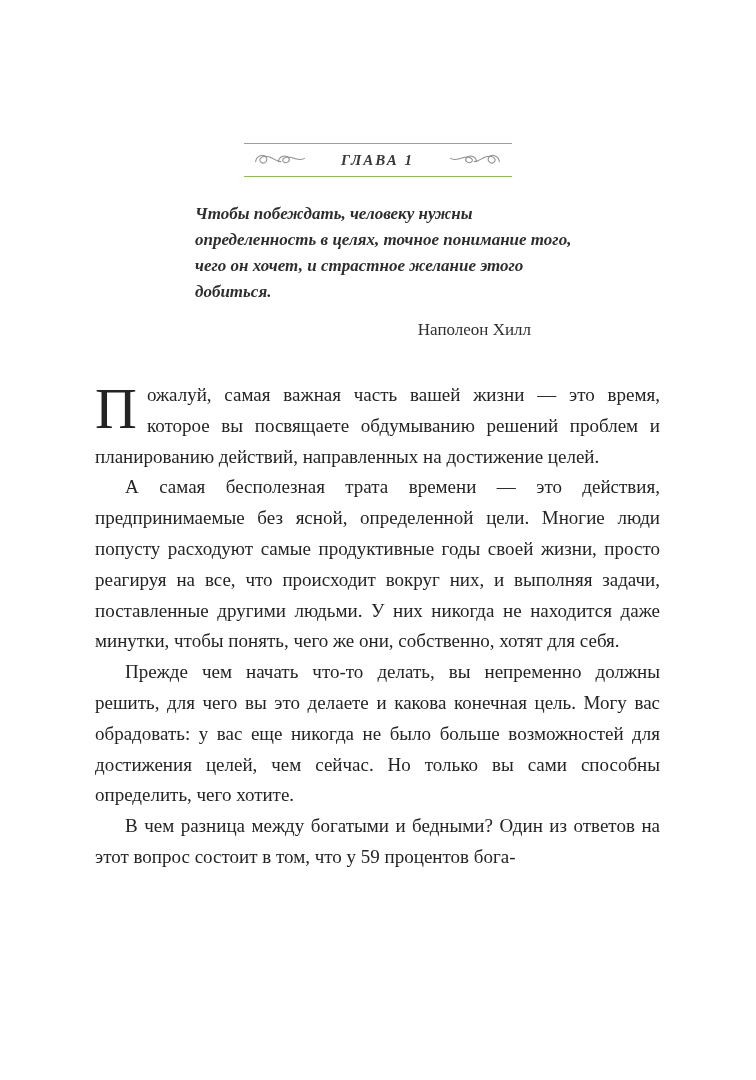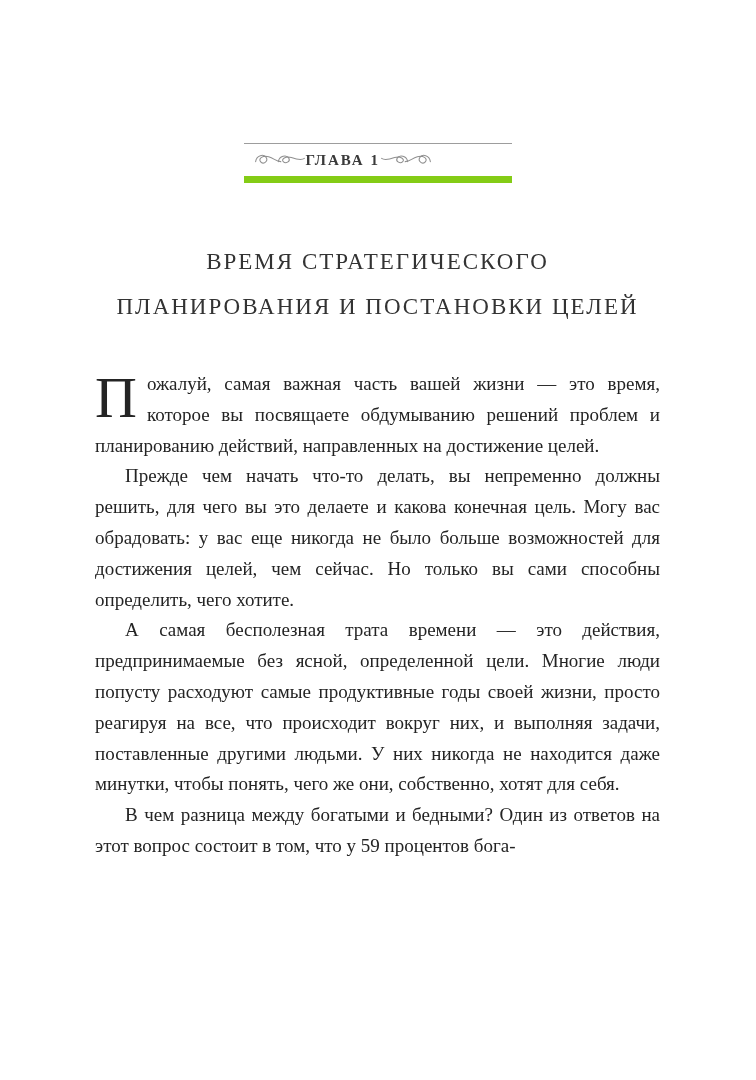--- a/index.html
+++ b/index.html
@@ -18,24 +18,26 @@
     overflow: hidden;
     font-family: "Liberation Serif", "DejaVu Serif", serif;
     color: #2b2b2b;
   }
 
   
   .chapter-banner {
     width: 268px;
     margin: 0 auto;
     border-top: 1px solid #9d9d9d;
-    border-bottom: 7px solid #84cc16;
+    border-bottom: 1px solid #84cc16;
     display: flex;
     align-items: center;
+    justify-content: space-between;
     padding: 7px 10px;
+    font-style: italic;
   }
   .flourish {
     display: inline-flex;
     align-items: center;
   }
   .flourish svg { display: block; }
   .flourish.right svg { transform: scaleX(-1); }
   .chapter-label {
     font-size: 15px;
     font-weight: 600;
@@ -111,26 +113,26 @@
     </span>
     <span class="chapter-label">ГЛАВА 1</span>
     <span class="flourish right">
       <svg width="52" height="18" viewBox="0 0 64 22" aria-hidden="true">
         <path d="M2 13 C3 5 12 3 15 8 C18 13 11 17 8 13 C5 9 11 5 18 7 C25 9 27 13 33 13" fill="none" stroke="#8f8f8f" stroke-width="1.3" stroke-linecap="round"></path>
         <path d="M30 13 C31 6 40 4 43 9 C45 13 39 16 36 13 C33 10 39 6 46 8 C52 10 58 12 62 9" fill="none" stroke="#8f8f8f" stroke-width="1.3" stroke-linecap="round"></path>
       </svg>
     </span>
   </div>
 
-  <h1 class="title">
-    <span>ВРЕМЯ СТРАТЕГИЧЕСКОГО</span><br>
-    <span>ПЛАНИРОВАНИЯ И ПОСТАНОВКИ ЦЕЛЕЙ</span>
-  </h1>
 
+  <div class="epigraph">
+    <p class="epigraph-text">Чтобы побеждать, человеку нужны определенность в целях, точное понимание того, чего он хочет, и страстное желание этого добиться.</p>
+    <p class="epigraph-author">Наполеон Хилл</p>
+  </div>
 
   <div class="body-text">
     <p class="para first"><span class="dropcap">П</span><span>ожалуй, самая важная часть вашей жизни — это время, которое вы посвящаете обдумыванию решений проблем и планированию действий, направленных на достижение целей.</span></p>
+    <p class="para indent">А самая бесполезная трата времени — это действия, предпринимаемые без ясной, определенной цели. Многие люди попусту расходуют самые продуктивные годы своей жизни, просто реагируя на все, что происходит вокруг них, и выполняя задачи, поставленные другими людьми. У них никогда не находится даже минутки, чтобы понять, чего же они, собственно, хотят для себя.</p>
     <p class="para indent">Прежде чем начать что-то делать, вы непременно должны решить, для чего вы это делаете и какова конечная цель. Могу вас обрадовать: у вас еще никогда не было больше возможностей для достижения целей, чем сейчас. Но только вы сами способны определить, чего хотите.</p>
-    <p class="para indent">А самая бесполезная трата времени — это действия, предпринимаемые без ясной, определенной цели. Многие люди попусту расходуют самые продуктивные годы своей жизни, просто реагируя на все, что происходит вокруг них, и выполняя задачи, поставленные другими людьми. У них никогда не находится даже минутки, чтобы понять, чего же они, собственно, хотят для себя.</p>
     <p class="para indent">В чем разница между богатыми и бедными? Один из ответов на этот вопрос состоит в том, что у 59 процентов бога-</p>
   </div>
 
 </div>
 
 </body></html>

